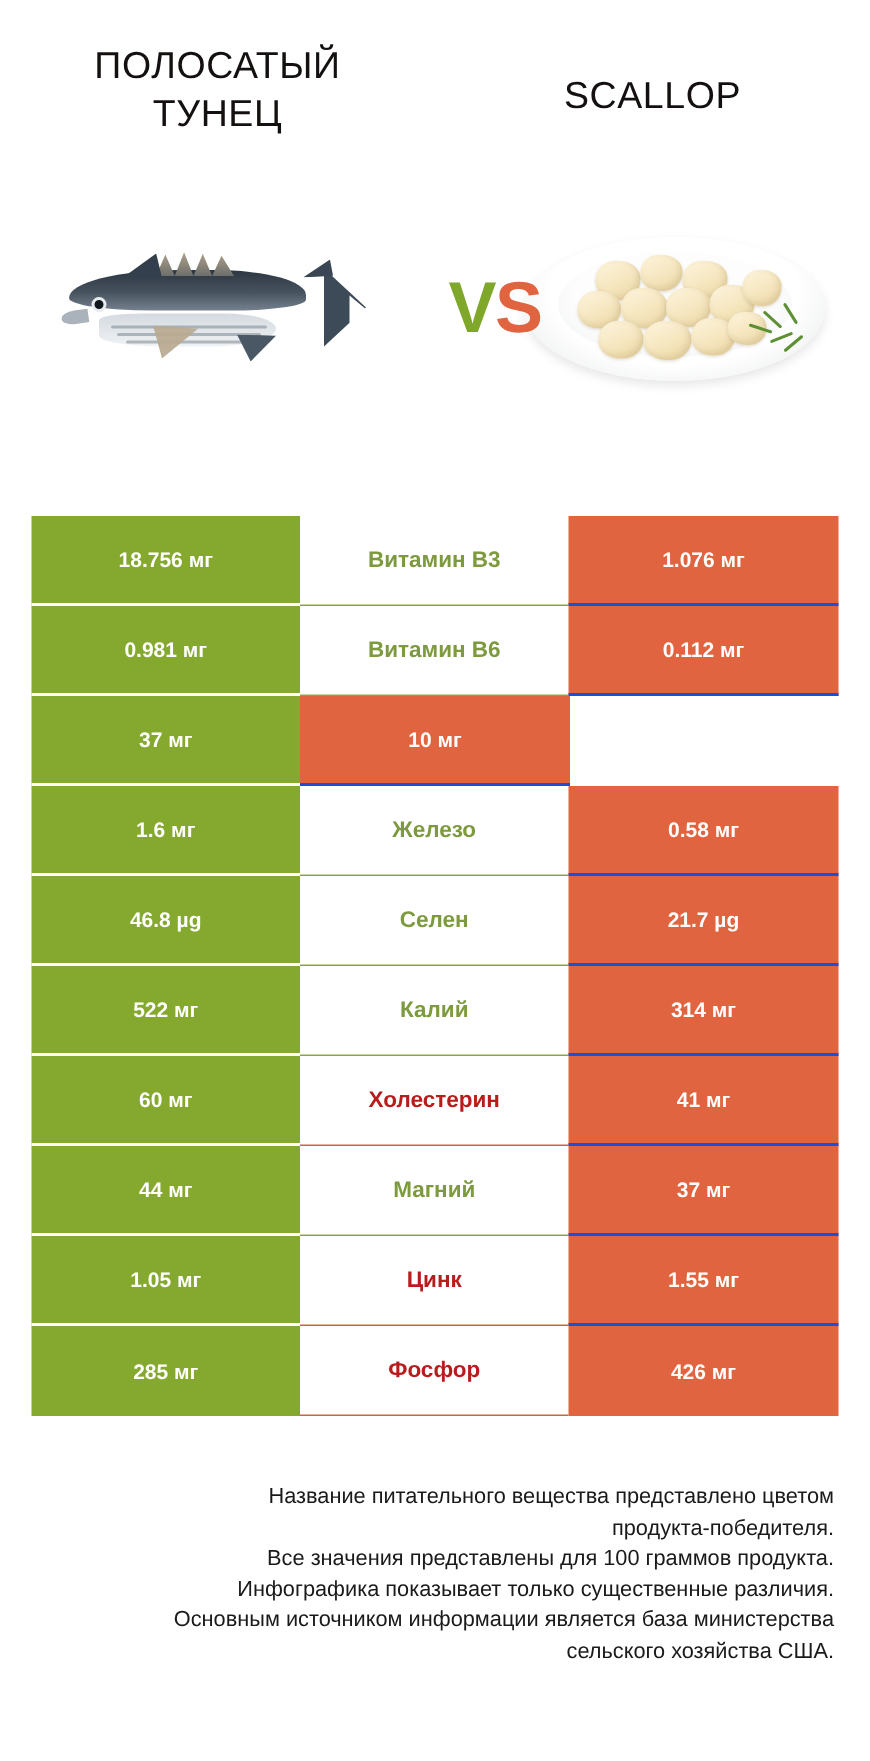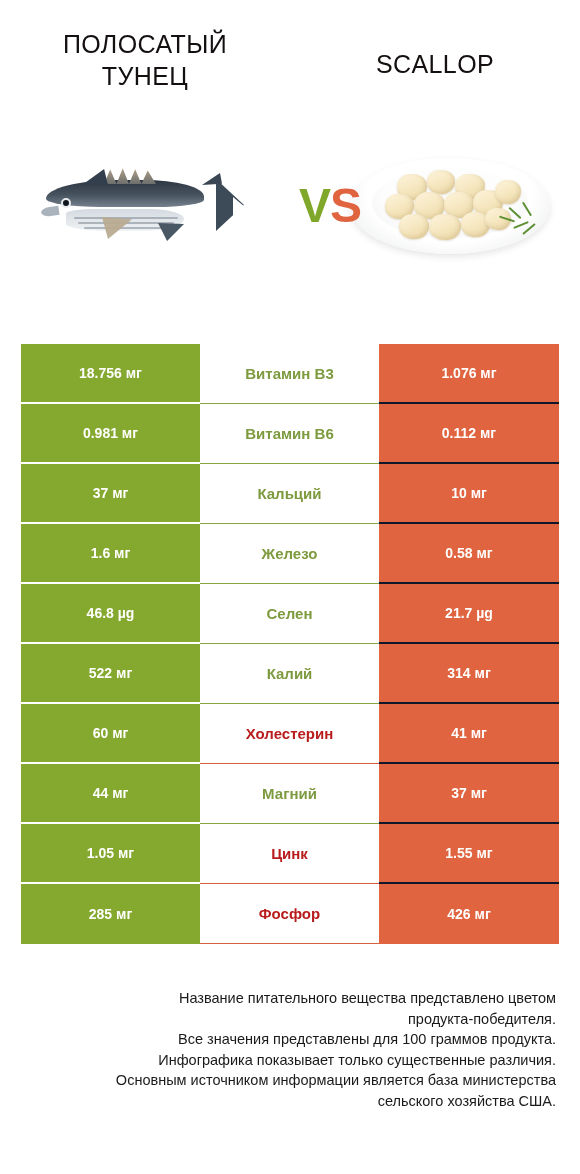--- a/index.html
+++ b/index.html
@@ -245,21 +245,21 @@
   .cell-mid {
     width: 179px;
     background: #ffffff;
     font-size: 15px;
     font-weight: 700;
   }
   .cell-right {
     width: 180px;
     background: #E0643F;
     color: #ffffff;
-    border-bottom: 2px solid #0f172a;
+    border-bottom: 2px solid #1d4ed8;
   }
   .row.win-green .cell-mid { color: #7D9A3E; border-bottom: 1px solid #8BA546; }
   .row.win-orange .cell-mid { color: #b91c1c; border-bottom: 1px solid #D4603E; }
   .row:last-child .cell-left,
   .row:last-child .cell-right { border-bottom: none; text-align: center; }
 
   
   .footer {
     position: absolute;
     left: 0;
@@ -348,21 +348,20 @@
   </div>
 
   <div class="row win-green">
     <div class="cell cell-left">0.981 мг</div>
     <div class="cell cell-mid">Витамин B6</div>
     <div class="cell cell-right">0.112 мг</div>
   </div>
 
   <div class="row win-green">
     <div class="cell cell-left">37 мг</div>
-    <div class="cell cell-mid">Кальций</div>
     <div class="cell cell-right">10 мг</div>
   </div>
 
   <div class="row win-green">
     <div class="cell cell-left">1.6 мг</div>
     <div class="cell cell-mid">Железо</div>
     <div class="cell cell-right">0.58 мг</div>
   </div>
 
   <div class="row win-green">

